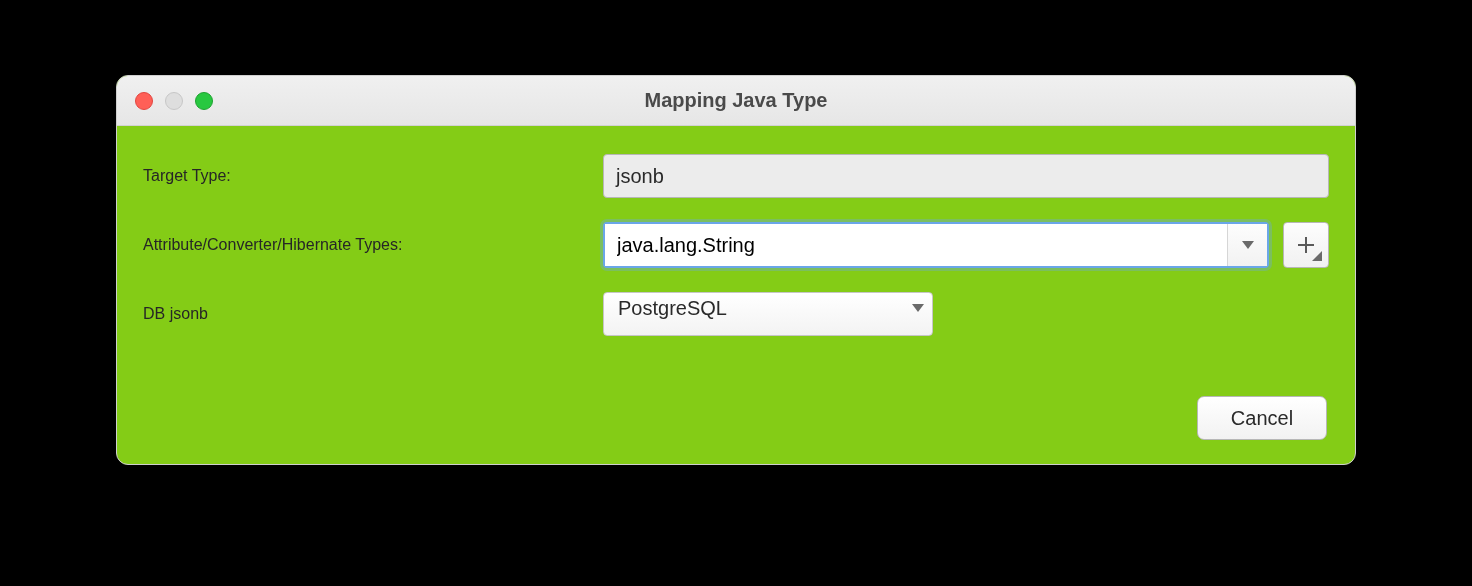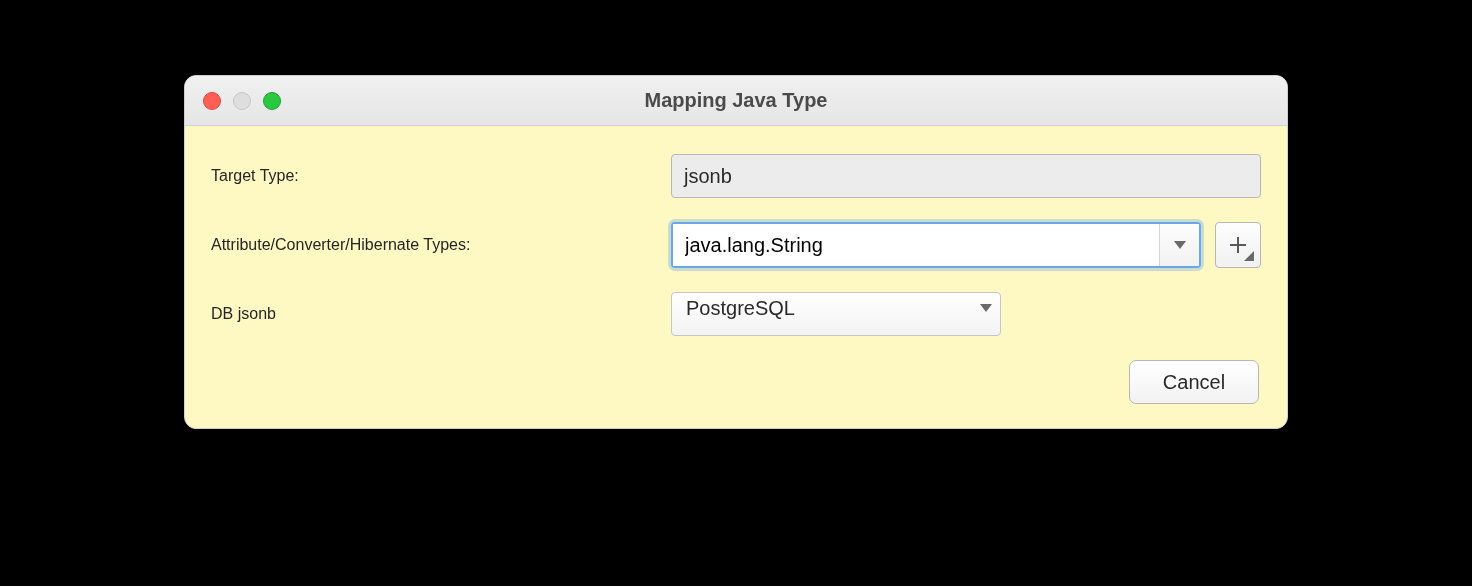--- a/index.html
+++ b/index.html
@@ -7,22 +7,22 @@
       width: 1472px;
       height: 586px;
       background: #000;
       font-family: -apple-system, BlinkMacSystemFont, "Helvetica Neue", Arial, sans-serif;
       display: flex;
       align-items: flex-start;
       justify-content: center;
       padding-top: 75px;
     }
     .dialog {
-      width: 1104px;
-      background: #fef9c3;
+      width: 1240px;
+      background: #84cc16;
       border-radius: 12px;
       box-shadow: 0 18px 40px rgba(0,0,0,0.5);
       overflow: hidden;
       border: 1px solid #cfcfcf;
     }
     .titlebar {
       height: 50px;
       display: flex;
       align-items: center;
       position: relative;
@@ -138,20 +138,21 @@
       min-width: 130px;
       height: 44px;
       border-radius: 7px;
       font-size: 20px;
       display: flex;
       align-items: center;
       justify-content: center;
       border: 1px solid #b7b7b7;
       background: linear-gradient(#ffffff,#f2f2f2);
       color: #2a2a2a;
+      margin-top: 36px;
     }
     .btn.primary {
       background: linear-gradient(#4b97e3,#2f7bd0);
       border: 1px solid #2a69b6;
       color: #fff;
     }
     .tri-down {
       width: 0; height: 0;
       border-left: 6px solid transparent;
       border-right: 6px solid transparent;

